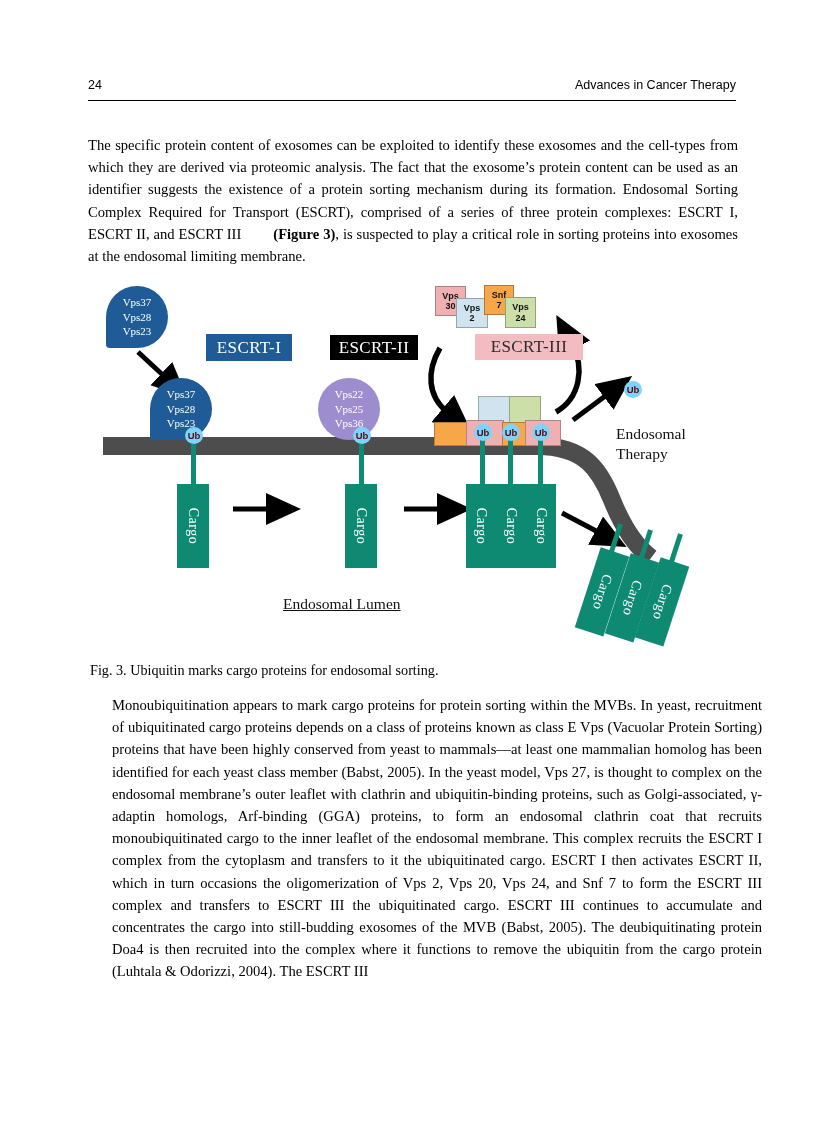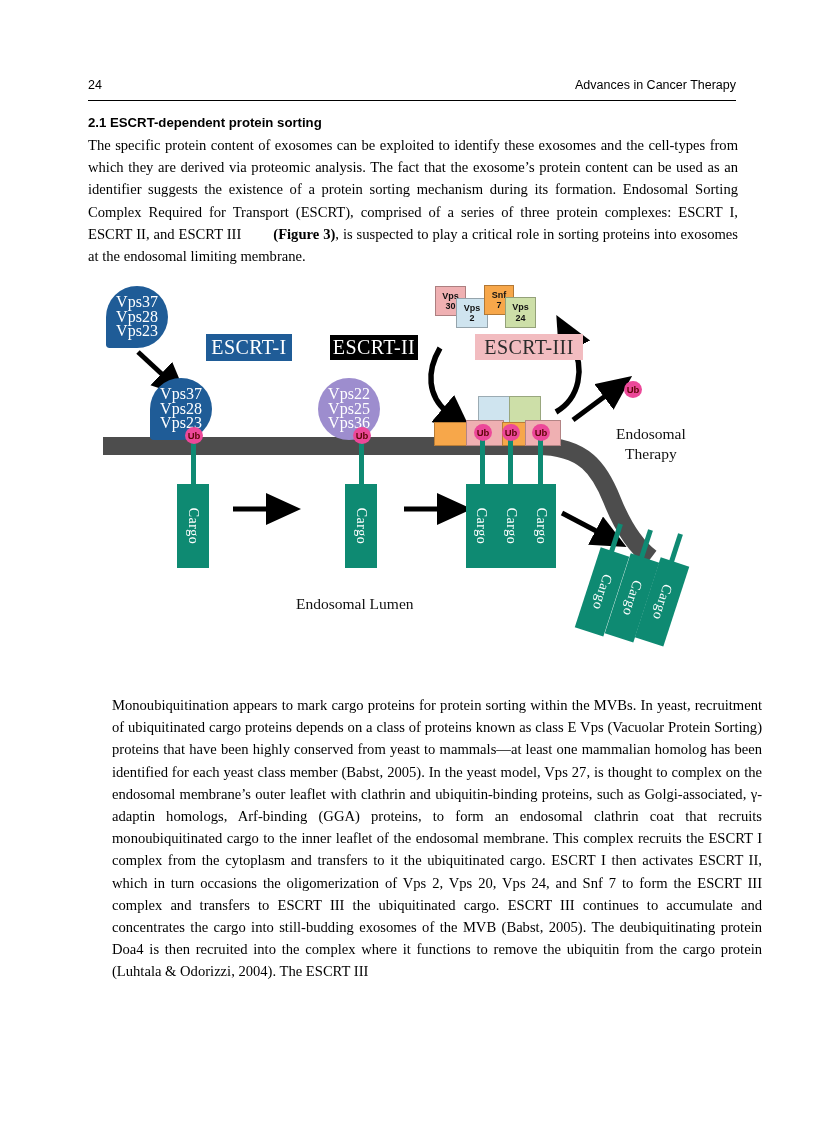--- a/index.html
+++ b/index.html
@@ -82,42 +82,42 @@
     top: 437px;
     width: 434px;
     height: 18px;
   }
 
   .label-box {
     position: absolute;
     display: flex;
     align-items: center;
     justify-content: center;
-    font-size: 20px;
+    font-size: 17px;
     letter-spacing: .4px;
     white-space: nowrap;
   }
   .label-escrt1 {
     left: 206px; top: 334px; width: 86px; height: 27px;
     background: #1f5c97; color: #ffffff;
   }
   .label-escrt2 {
     left: 330px; top: 335px; width: 88px; height: 25px;
     background: #000000; color: #ffffff;
   }
   .label-escrt3 {
     left: 475px; top: 334px; width: 108px; height: 26px;
     background: #f2bcc0; color: #2b2b2b;
   }
 
   .complex-blob {
     position: absolute;
     background: #1f5c97;
     color: #ffffff;
-    font-size: 16px;
+    font-size: 11px;
     line-height: 14.5px;
     text-align: center;
     display: flex;
     flex-direction: column;
     align-items: center;
     justify-content: center;
   }
   .blob-teardrop {
     border-radius: 50% 50% 50% 6%;
   }
@@ -125,21 +125,21 @@
   .blob1-bot { left: 150px; top: 378px; width: 62px; height: 62px; }
   .blob2 {
     left: 318px; top: 378px; width: 62px; height: 62px;
     background: #9d8dce; border-radius: 50%;
   }
 
   .ub {
     position: absolute;
     width: 18px; height: 17px;
     border-radius: 50%;
-    background: #ec4899;
+    background: #7dd3fc;
     color: #5e0606;
     font-family: "Liberation Sans", sans-serif;
     font-weight: bold;
     font-size: 9.5px;
     display: flex; align-items: center; justify-content: center;
   }
 
   .stalk {
     position: absolute;
     width: 5px;
@@ -190,21 +190,20 @@
 </head>
 <body>
 
 <div class="page">
 
   <div class="running-head">
     <span class="page-number">24</span>
     <span class="book-title">Advances in Cancer Therapy</span>
   </div>
 
-  <div class="section-heading">2.1 ESCRT-dependent protein sorting</div>
 
   <div class="body-par" id="par-intro"><span>The specific protein content of exosomes can be exploited to identify these exosomes and the cell-types from which they are derived via proteomic analysis. The fact that the exosome’s protein content can be used as an identifier suggests the existence of a protein sorting mechanism during its formation. Endosomal Sorting Complex Required for Transport (ESCRT), comprised of a series of three protein complexes: ESCRT I, ESCRT II, and ESCRT III </span><b>(Figure 3)</b><span>, is suspected to play a critical role in sorting proteins into exosomes at the endosomal limiting membrane.</span></div>
 
   <div>
 
     <svg class="arrow-svg" viewBox="0 0 816 1123">
       <defs>
         <marker id="ah" markerWidth="7" markerHeight="7" refX="1" refY="3.2" orient="auto">
           <path d="M0,0 L7,3.2 L0,6.4 z" fill="#000"></path>
         </marker>
@@ -316,24 +315,25 @@
     <div class="stalk" style="left:648px;top:530px;height:36px;transform:rotate(18deg);transform-origin:top center;"></div>
     <div class="cargo" style="left:630px;top:558px;width:30px;height:84px;transform:rotate(18deg);transform-origin:top center;">
       <span>Cargo</span>
     </div>
 
     <div class="stalk" style="left:678px;top:534px;height:36px;transform:rotate(18deg);transform-origin:top center;"></div>
     <div class="cargo" style="left:660px;top:562px;width:30px;height:84px;transform:rotate(18deg);transform-origin:top center;">
       <span>Cargo</span>
     </div>
 
-    <div class="diagram-text" style="left:616px;top:424px;text-align:center;">
+    <div class="diagram-text" style="left:616px;top:424px;">
       <div>Endosomal</div>
       <div>Therapy</div>
     </div>
-    <div class="diagram-text" style="left:296px;top:594px;">Endosomal Lumen</div>
+    <div class="diagram-text" style="left:283px;top:594px;text-decoration:underline;">Endosomal Lumen</div>
 
   </div>
 
+  <div class="fig-caption">Fig. 3. Ubiquitin marks cargo proteins for endosomal sorting.</div>
 
   <div class="body-par" id="par-main">Monoubiquitination appears to mark cargo proteins for protein sorting within the MVBs. In yeast, recruitment of ubiquitinated cargo proteins depends on a class of proteins known as class E Vps (Vacuolar Protein Sorting) proteins that have been highly conserved from yeast to mammals—at least one mammalian homolog has been identified for each yeast class member (Babst, 2005). In the yeast model, Vps 27, is thought to complex on the endosomal membrane’s outer leaflet with clathrin and ubiquitin-binding proteins, such as Golgi-associated, γ-adaptin homologs, Arf-binding (GGA) proteins, to form an endosomal clathrin coat that recruits monoubiquitinated cargo to the inner leaflet of the endosomal membrane. This complex recruits the ESCRT I complex from the cytoplasm and transfers to it the ubiquitinated cargo. ESCRT I then activates ESCRT II, which in turn occasions the oligomerization of Vps 2, Vps 20, Vps 24, and Snf 7 to form the ESCRT III complex and transfers to ESCRT III the ubiquitinated cargo. ESCRT III continues to accumulate and concentrates the cargo into still-budding exosomes of the MVB (Babst, 2005). The deubiquitinating protein Doa4 is then recruited into the complex where it functions to remove the ubiquitin from the cargo protein (Luhtala &amp; Odorizzi, 2004). The ESCRT III</div>
 
 </div>
 
 </body></html>

